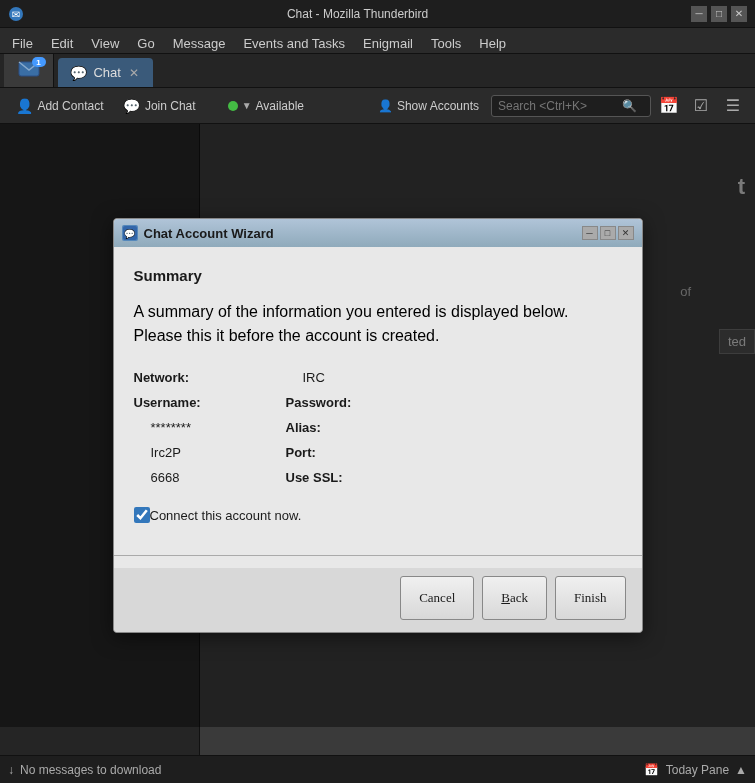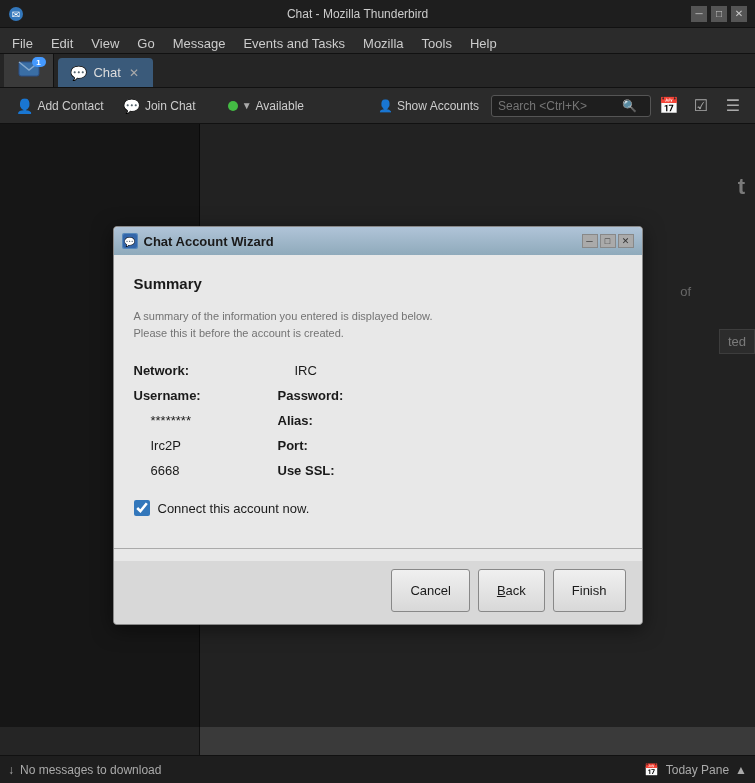--- a/index.html
+++ b/index.html
@@ -311,48 +311,47 @@
     }
 
     .dialog-section-title {
       font-size: 15px;
       font-weight: bold;
       color: #1a1a1a;
       margin-bottom: 16px;
     }
 
     .dialog-description {
-      color: #737373;
-      font-size: 11px;
+      color: #000000;
+      font-size: 16px;
       line-height: 1.5;
       margin-bottom: 20px;
     }
 
     .field-grid {
       display: grid;
       grid-template-columns: 140px 1fr;
-      gap: 6px 4px;
+      gap: 6px 12px;
       margin-bottom: 20px;
     }
     .field-label {
       color: #1a1a1a;
       font-size: 13px;
       font-weight: bold;
       padding: 2px 0;
     }
     .field-value {
       color: #1a1a1a;
       font-size: 13px;
       padding: 2px 17px;
     }
 
     .checkbox-row {
       display: flex;
       align-items: center;
-      gap: 8px;
       margin-bottom: 16px;
     }
     .checkbox-input {
       width: 16px;
       height: 16px;
       accent-color: #3377bb;
       cursor: pointer;
     }
     .checkbox-label {
       color: #1a1a1a;
@@ -374,20 +373,21 @@
       border-radius: 0 0 4px 4px;
     }
     .dialog-btn {
       padding: 13px 18px;
       border-radius: 3px;
       border: 1px solid #888;
       background: linear-gradient(to bottom, #f0f0f0, #d8d8d8);
       color: #1a1a1a;
       font-size: 13px;
       cursor: pointer;
+      font-family: Liberation Serif, serif;
     }
     .dialog-btn u { text-decoration: underline; }
 
     
     .tb-icon-btn {
       width: 28px;
       height: 28px;
       display: flex;
       align-items: center;
       justify-content: center;
@@ -425,21 +425,21 @@
   </div>
 </div>
 
 <div class="menu-bar">
   <span class="menu-item">File</span>
   <span class="menu-item">Edit</span>
   <span class="menu-item">View</span>
   <span class="menu-item">Go</span>
   <span class="menu-item">Message</span>
   <span class="menu-item">Events and Tasks</span>
-  <span class="menu-item">Mozilla</span>
+  <span class="menu-item">Enigmail</span>
   <span class="menu-item">Tools</span>
   <span class="menu-item">Help</span>
 </div>
 
 <div class="tab-bar">
   <div class="tab-home">
     <div style="position:relative;">
       <svg width="22" height="16" viewBox="0 0 22 16">
         <rect x="1" y="1" width="20" height="14" rx="2" fill="#3a6ea5" stroke="#2a4e85" stroke-width="1"></rect>
         <polyline points="1,1 11,9 21,1" fill="none" stroke="#88aacc" stroke-width="1.5"></polyline>

